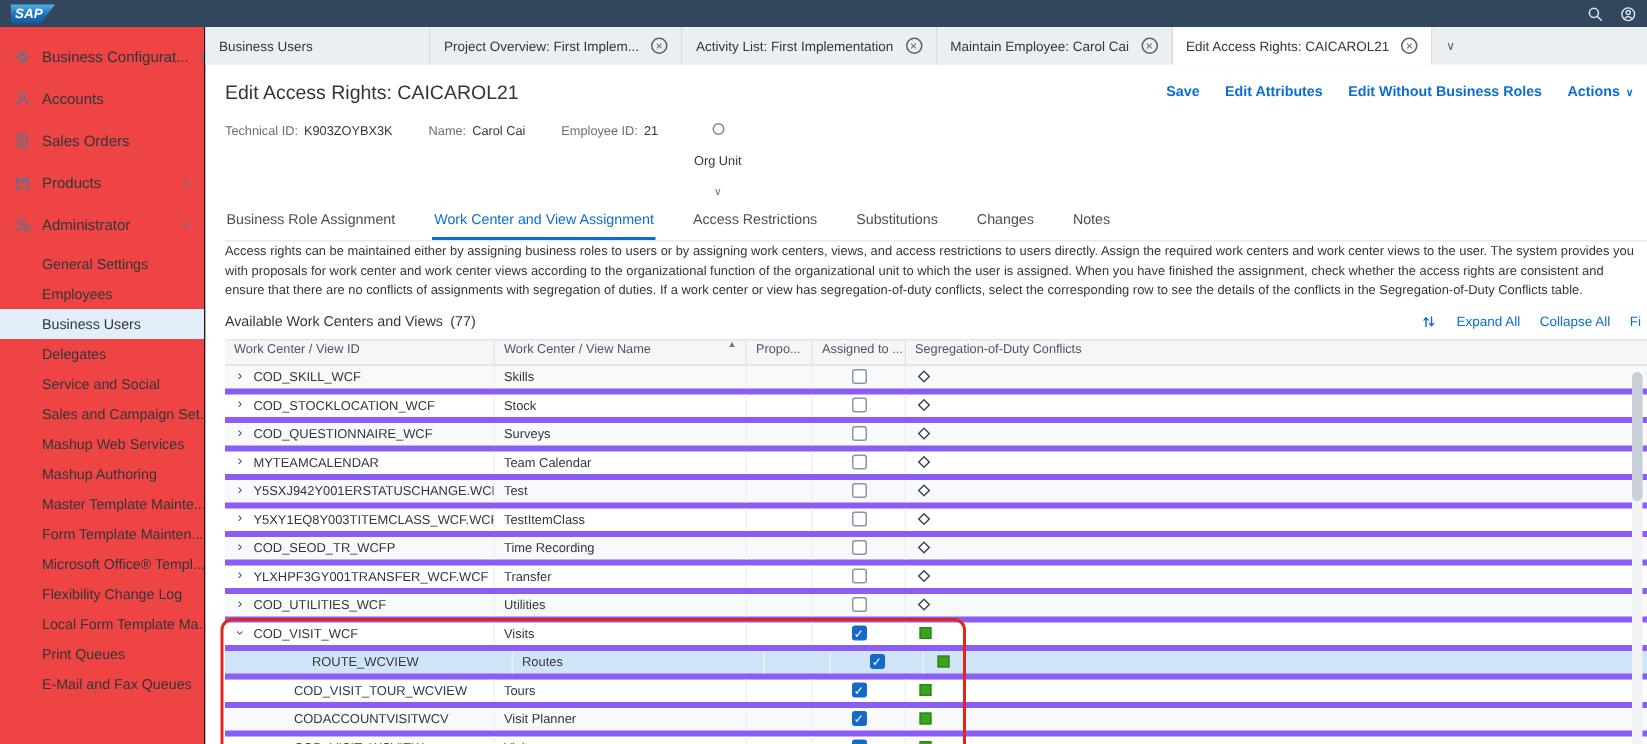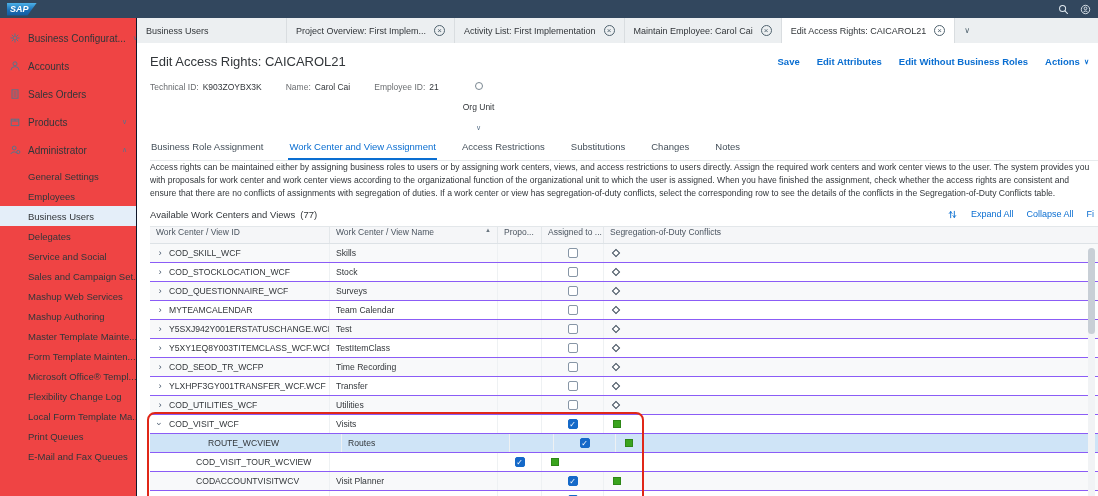--- a/index.html
+++ b/index.html
@@ -74,21 +74,21 @@
   
   .table-wrap{margin-top:6px;position:relative;--cols:180px 168px 44px 62px 1fr;}
   .thead{display:grid;grid-template-columns:var(--cols);height:18px;background:#f5f6f8;
     border-top:1px solid #e3e7ea;border-bottom:1px solid #dde2e6;}
   .hcell{display:flex;align-items:flex-start;padding:0 6px;font-size:8.5px;color:#4b5560;
     border-right:1px solid #e3e7ea;white-space:nowrap;overflow:hidden;}
   .hcell:last-child{border-right:none;}
   .hcell .sort-arrow{display:none;margin-left:auto;font-size:6px;color:#6a7680;}
   .hcell.sorted .sort-arrow{display:inline;}
   .hcell.sorted .sort-arrow::before{content:"\25B2";}
-  .tbody > .trow{display:grid;grid-template-columns:var(--cols);height:19px;border-bottom:1px solid #8b5cf6;}
+  .tbody > .trow{display:grid;grid-template-columns:var(--cols);height:19px;border-bottom:4px solid #8b5cf6;}
   .tbody > div:nth-of-type(odd){background:#f8f9fa;}
   .trow.selected{background:#cfe4f7 !important;padding-left:12px;}
   .cell{display:flex;align-items:center;padding:0 6px;font-size:8.6px;border-right:1px solid #eef1f3;
     white-space:nowrap;overflow:hidden;}
   .cell:last-child{border-right:none;}
   .cell-id{gap:5px;padding-left:6px;}
   .trow.level-1 .cell-id{padding-left:33px;}
   .expander{width:8px;min-width:8px;color:#44566b;font-size:9.5px;line-height:1;display:inline-flex;justify-content:center;}
   .trow.exp-collapsed .expander::before{content:"\203A";}
   .trow.exp-expanded .expander::before{content:"\203A";display:inline-block;transform:rotate(90deg);}
@@ -567,20 +567,21 @@
               <div class="cell cell-sod">
                 <span class="sod-icon"></span>
               </div>
             </div>
 
             <div class="trow level-1 exp-none sod-green checked">
               <div class="cell cell-id">
                 <span class="expander"></span>
                 <span>COD_VISIT_TOUR_WCVIEW</span>
               </div>
+              <div class="cell cell-name">Tours</div>
               <div class="cell cell-prop"></div>
               <div class="cell cell-assigned">
                 <span class="checkbox"></span>
               </div>
               <div class="cell cell-sod">
                 <span class="sod-icon"></span>
               </div>
             </div>
 
             <div class="trow level-1 exp-none sod-green checked">

